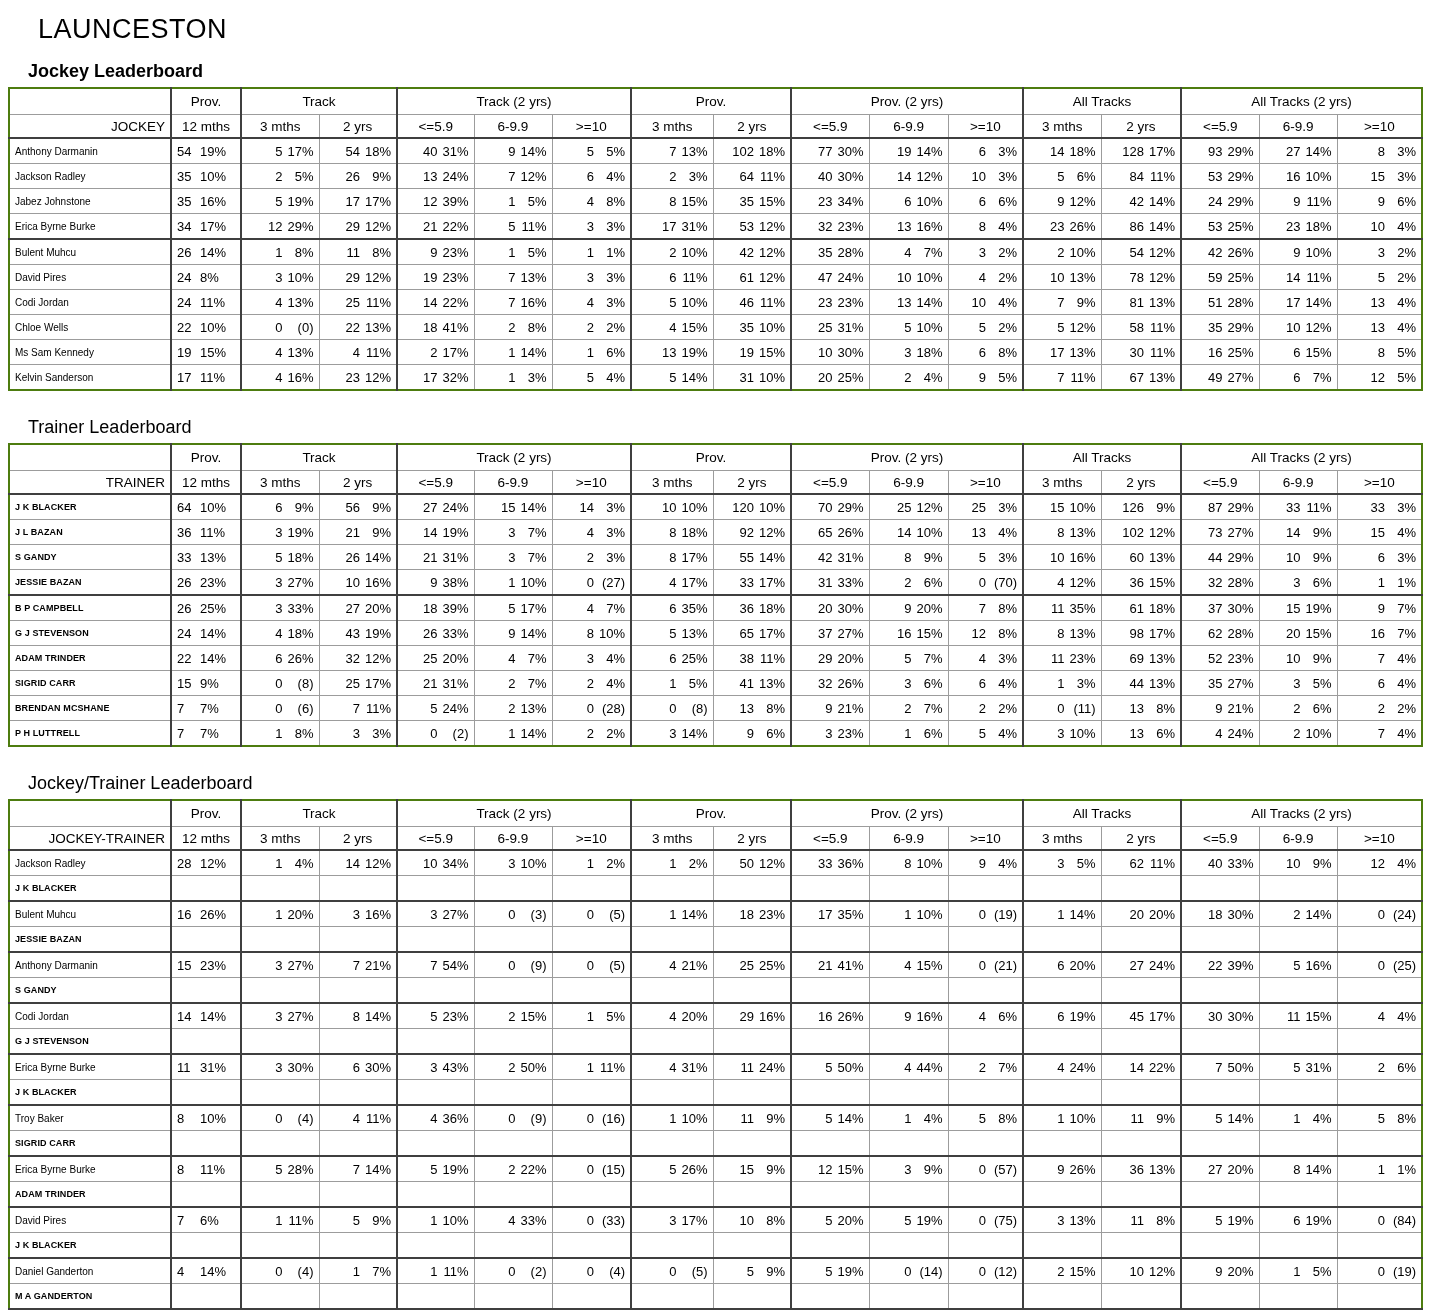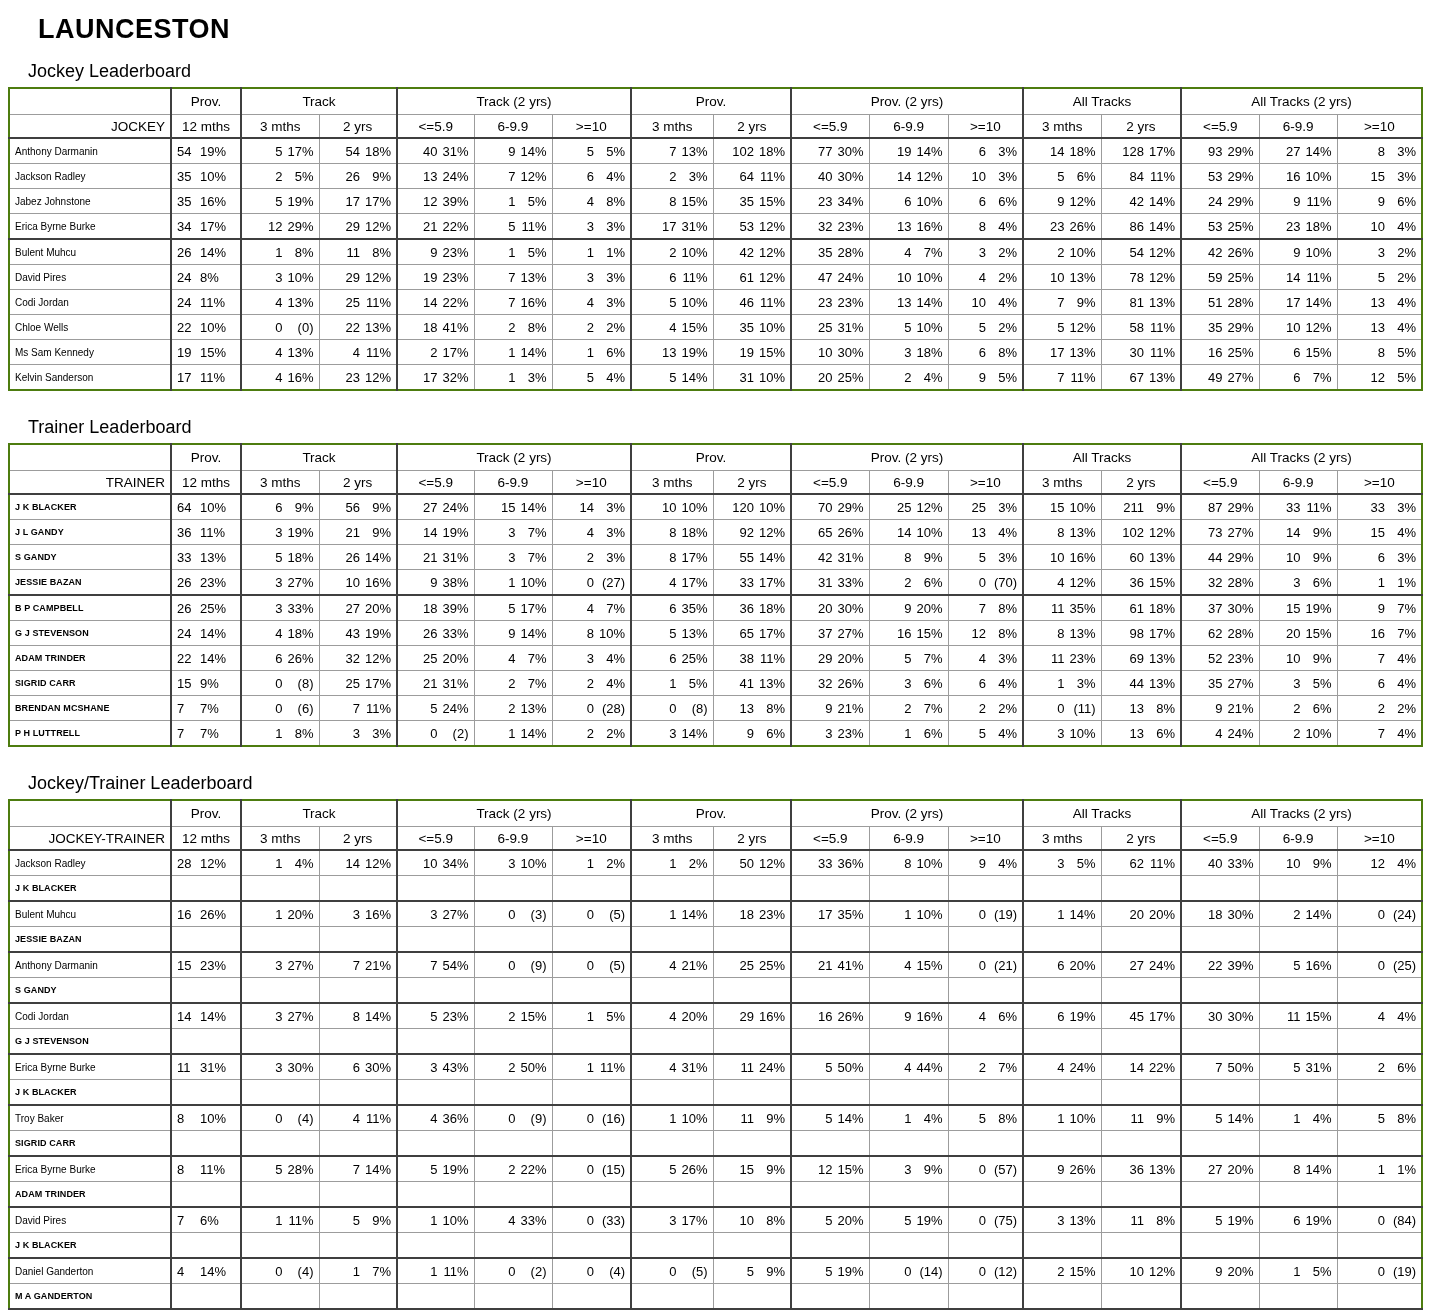--- a/index.html
+++ b/index.html
@@ -1,20 +1,20 @@
 <!DOCTYPE html>
 <html><head>
 <meta charset="utf-8">
 <style>
   html,body{margin:0;padding:0;background:#fff;}
   .page{width:1429px;height:1310px;overflow:hidden;background:#fff;color:#000;
         font-family:"Liberation Sans","DejaVu Sans",sans-serif;}
-  h1{font-size:27px;font-weight:bold;margin:14px 0 16px 38px;letter-spacing:.5px;}
+  h1{font-size:27px;font-weight:normal;margin:14px 0 16px 38px;letter-spacing:.5px;}
   h2{font-size:18px;font-weight:400;margin:26px 0 5px 28px;}
-  h2.first{margin-top:16px;}
+  h2.first{margin-top:16px;font-weight:bold;}
   table{border-collapse:collapse;table-layout:fixed;margin-left:8px;
         border:2px solid #4d7c0f;width:1413px;}
   th,td{padding:0 5px;overflow:hidden;white-space:nowrap;font-weight:400;
         border-top:1px solid #9c9c9c;height:24px;font-size:13px;vertical-align:middle;}
   thead tr.grp th{border-top:none;height:25px;font-size:13.5px;text-align:center;}
   thead tr.sub th{height:22px;font-size:13.5px;text-align:center;border-bottom:2px solid #3f3f3f;}
   thead tr.sub th.rowhead{text-align:right;}
   .bl1{border-left:1px solid #9c9c9c;}
   .bl2{border-left:2px solid #3f3f3f;}
   tr.hb td{border-bottom:2px solid #3f3f3f;}
@@ -1202,21 +1202,21 @@
             </div>
           </td>
           <td class="cell bl2">
             <div class="pair right">
               <span class="cnt">15</span>
               <span class="pct">10%</span>
             </div>
           </td>
           <td class="cell bl1">
             <div class="pair right">
-              <span class="cnt">211</span>
+              <span class="cnt">126</span>
               <span class="pct">9%</span>
             </div>
           </td>
           <td class="cell bl2">
             <div class="pair right">
               <span class="cnt">87</span>
               <span class="pct">29%</span>
             </div>
           </td>
           <td class="cell bl1">
@@ -1226,21 +1226,21 @@
             </div>
           </td>
           <td class="cell bl1">
             <div class="pair right">
               <span class="cnt">33</span>
               <span class="pct">3%</span>
             </div>
           </td>
         </tr>
         <tr>
-          <td class="name small">J L GANDY</td>
+          <td class="name small">J L BAZAN</td>
           <td class="cell bl2">
             <div class="pair left">
               <span class="cnt">36</span>
               <span class="pct">11%</span>
             </div>
           </td>
           <td class="cell bl2">
             <div class="pair right">
               <span class="cnt">3</span>
               <span class="pct">19%</span>

